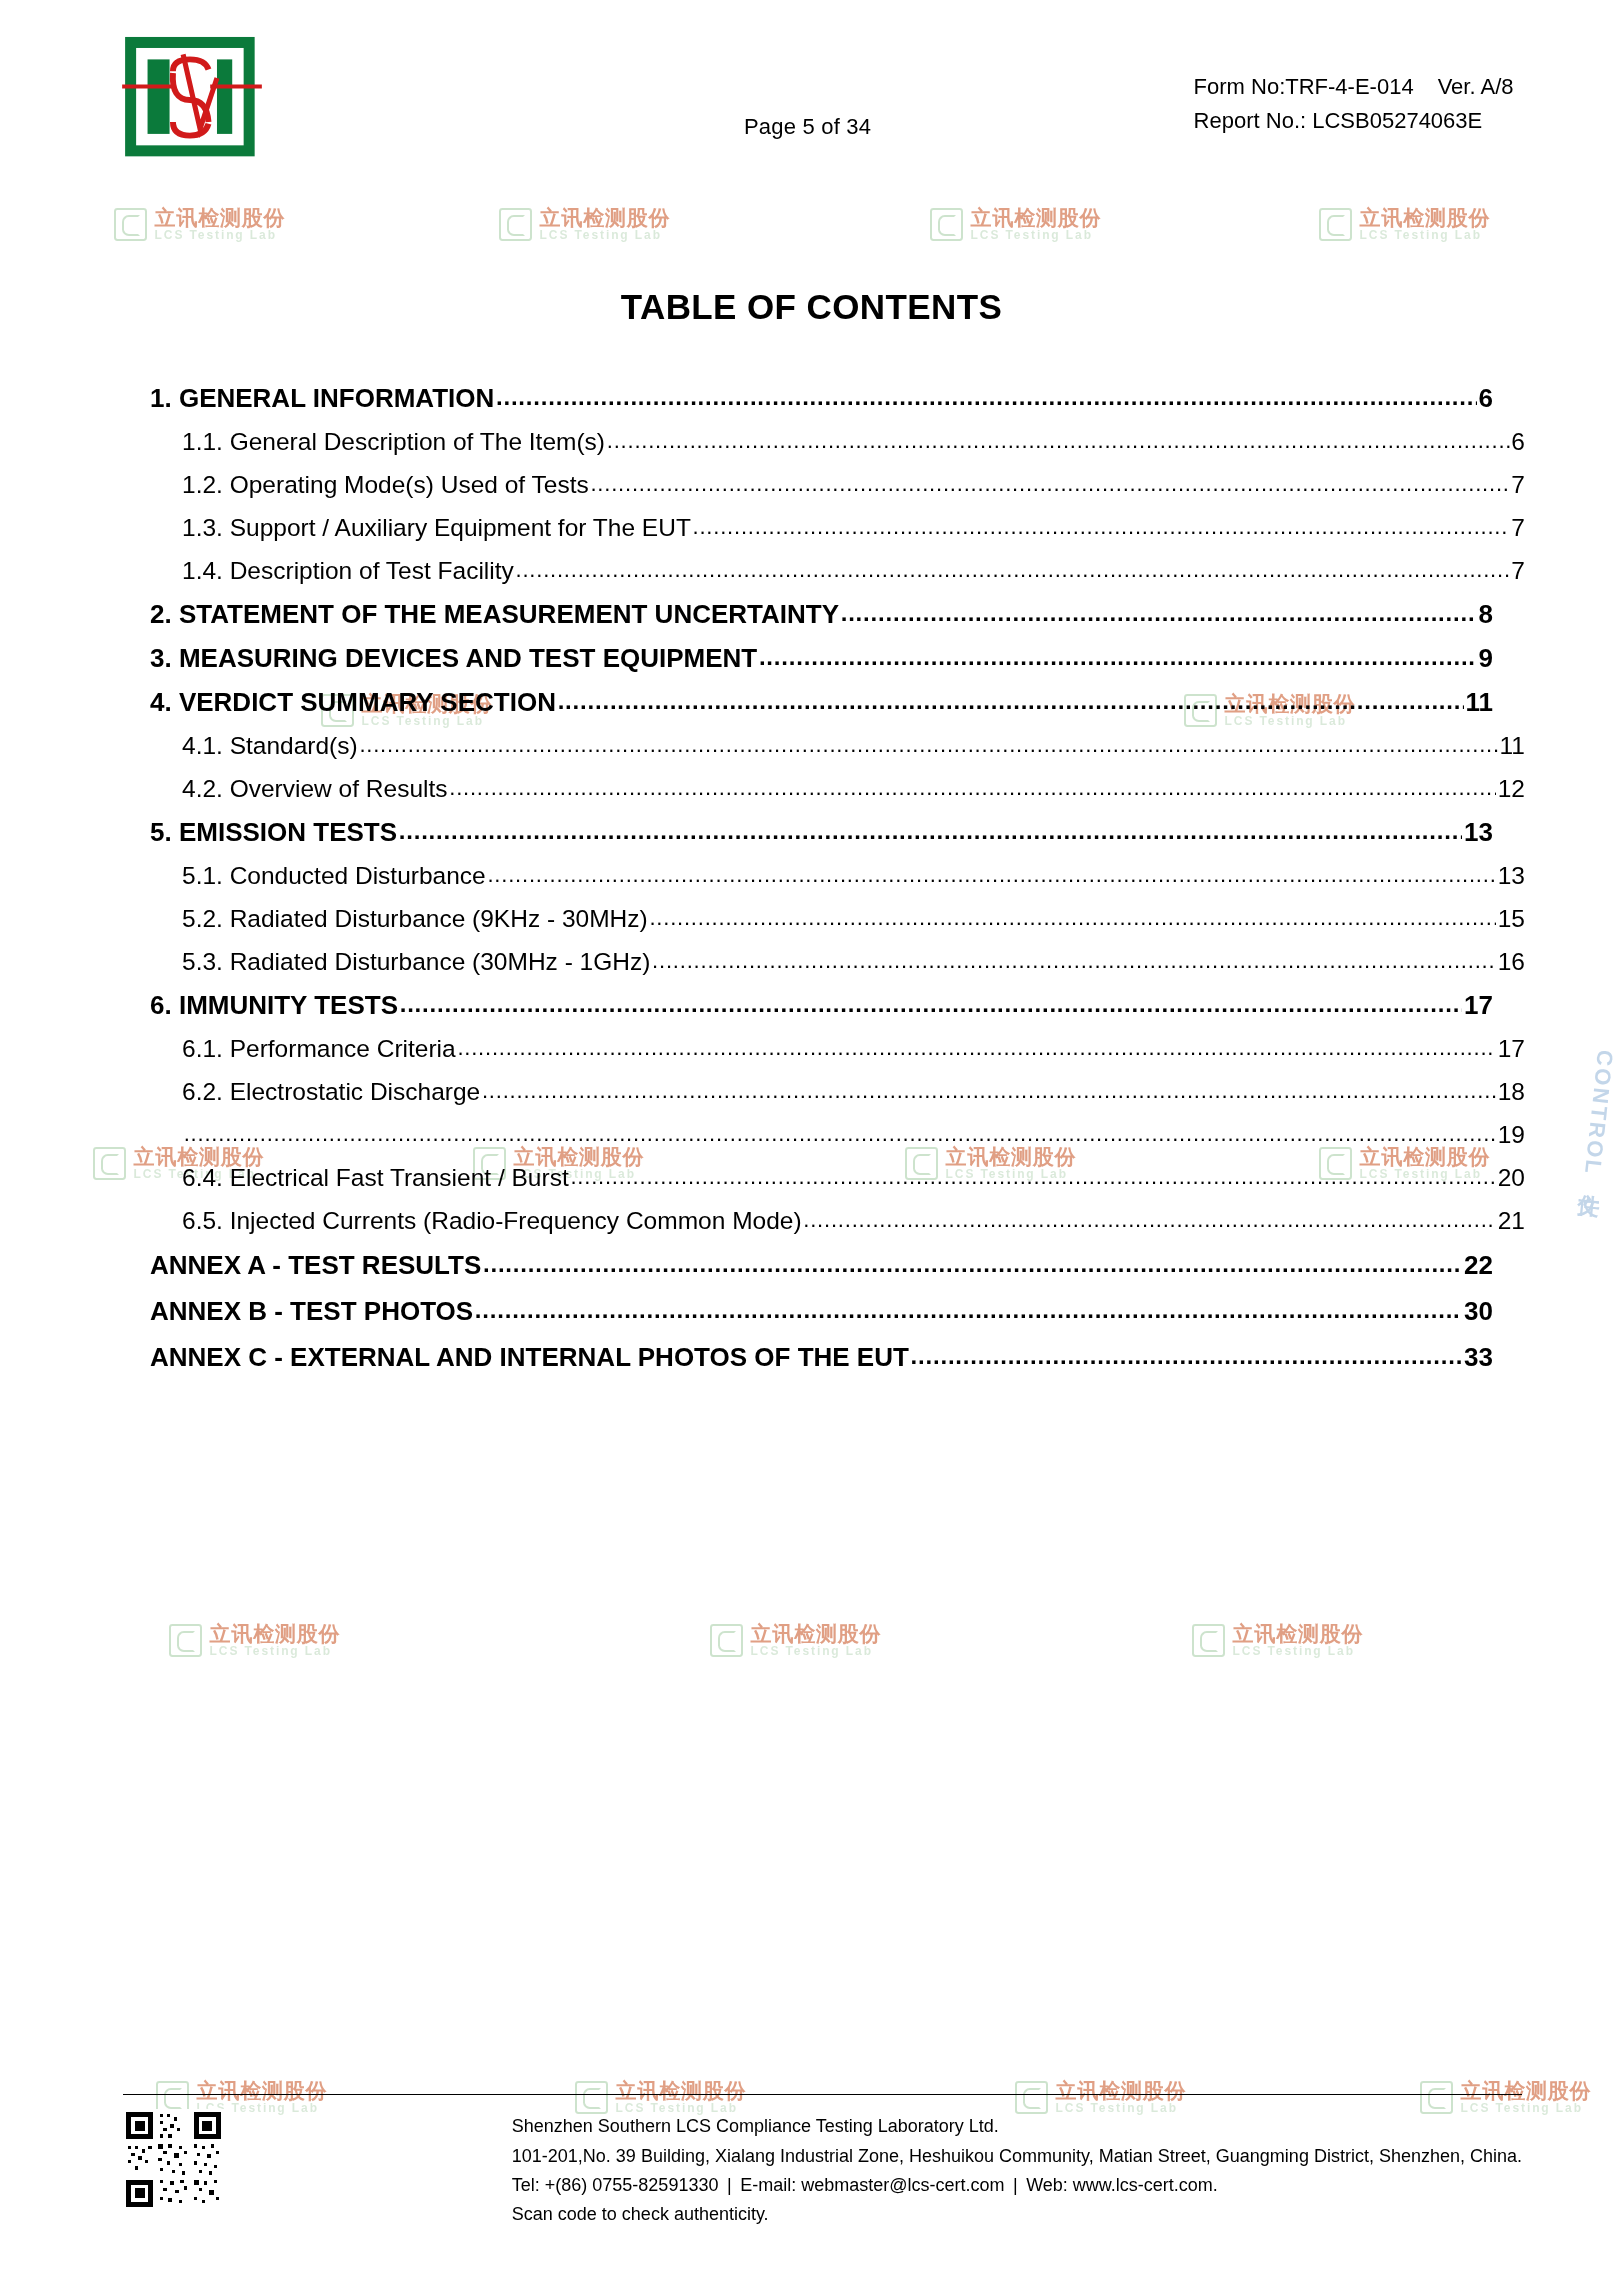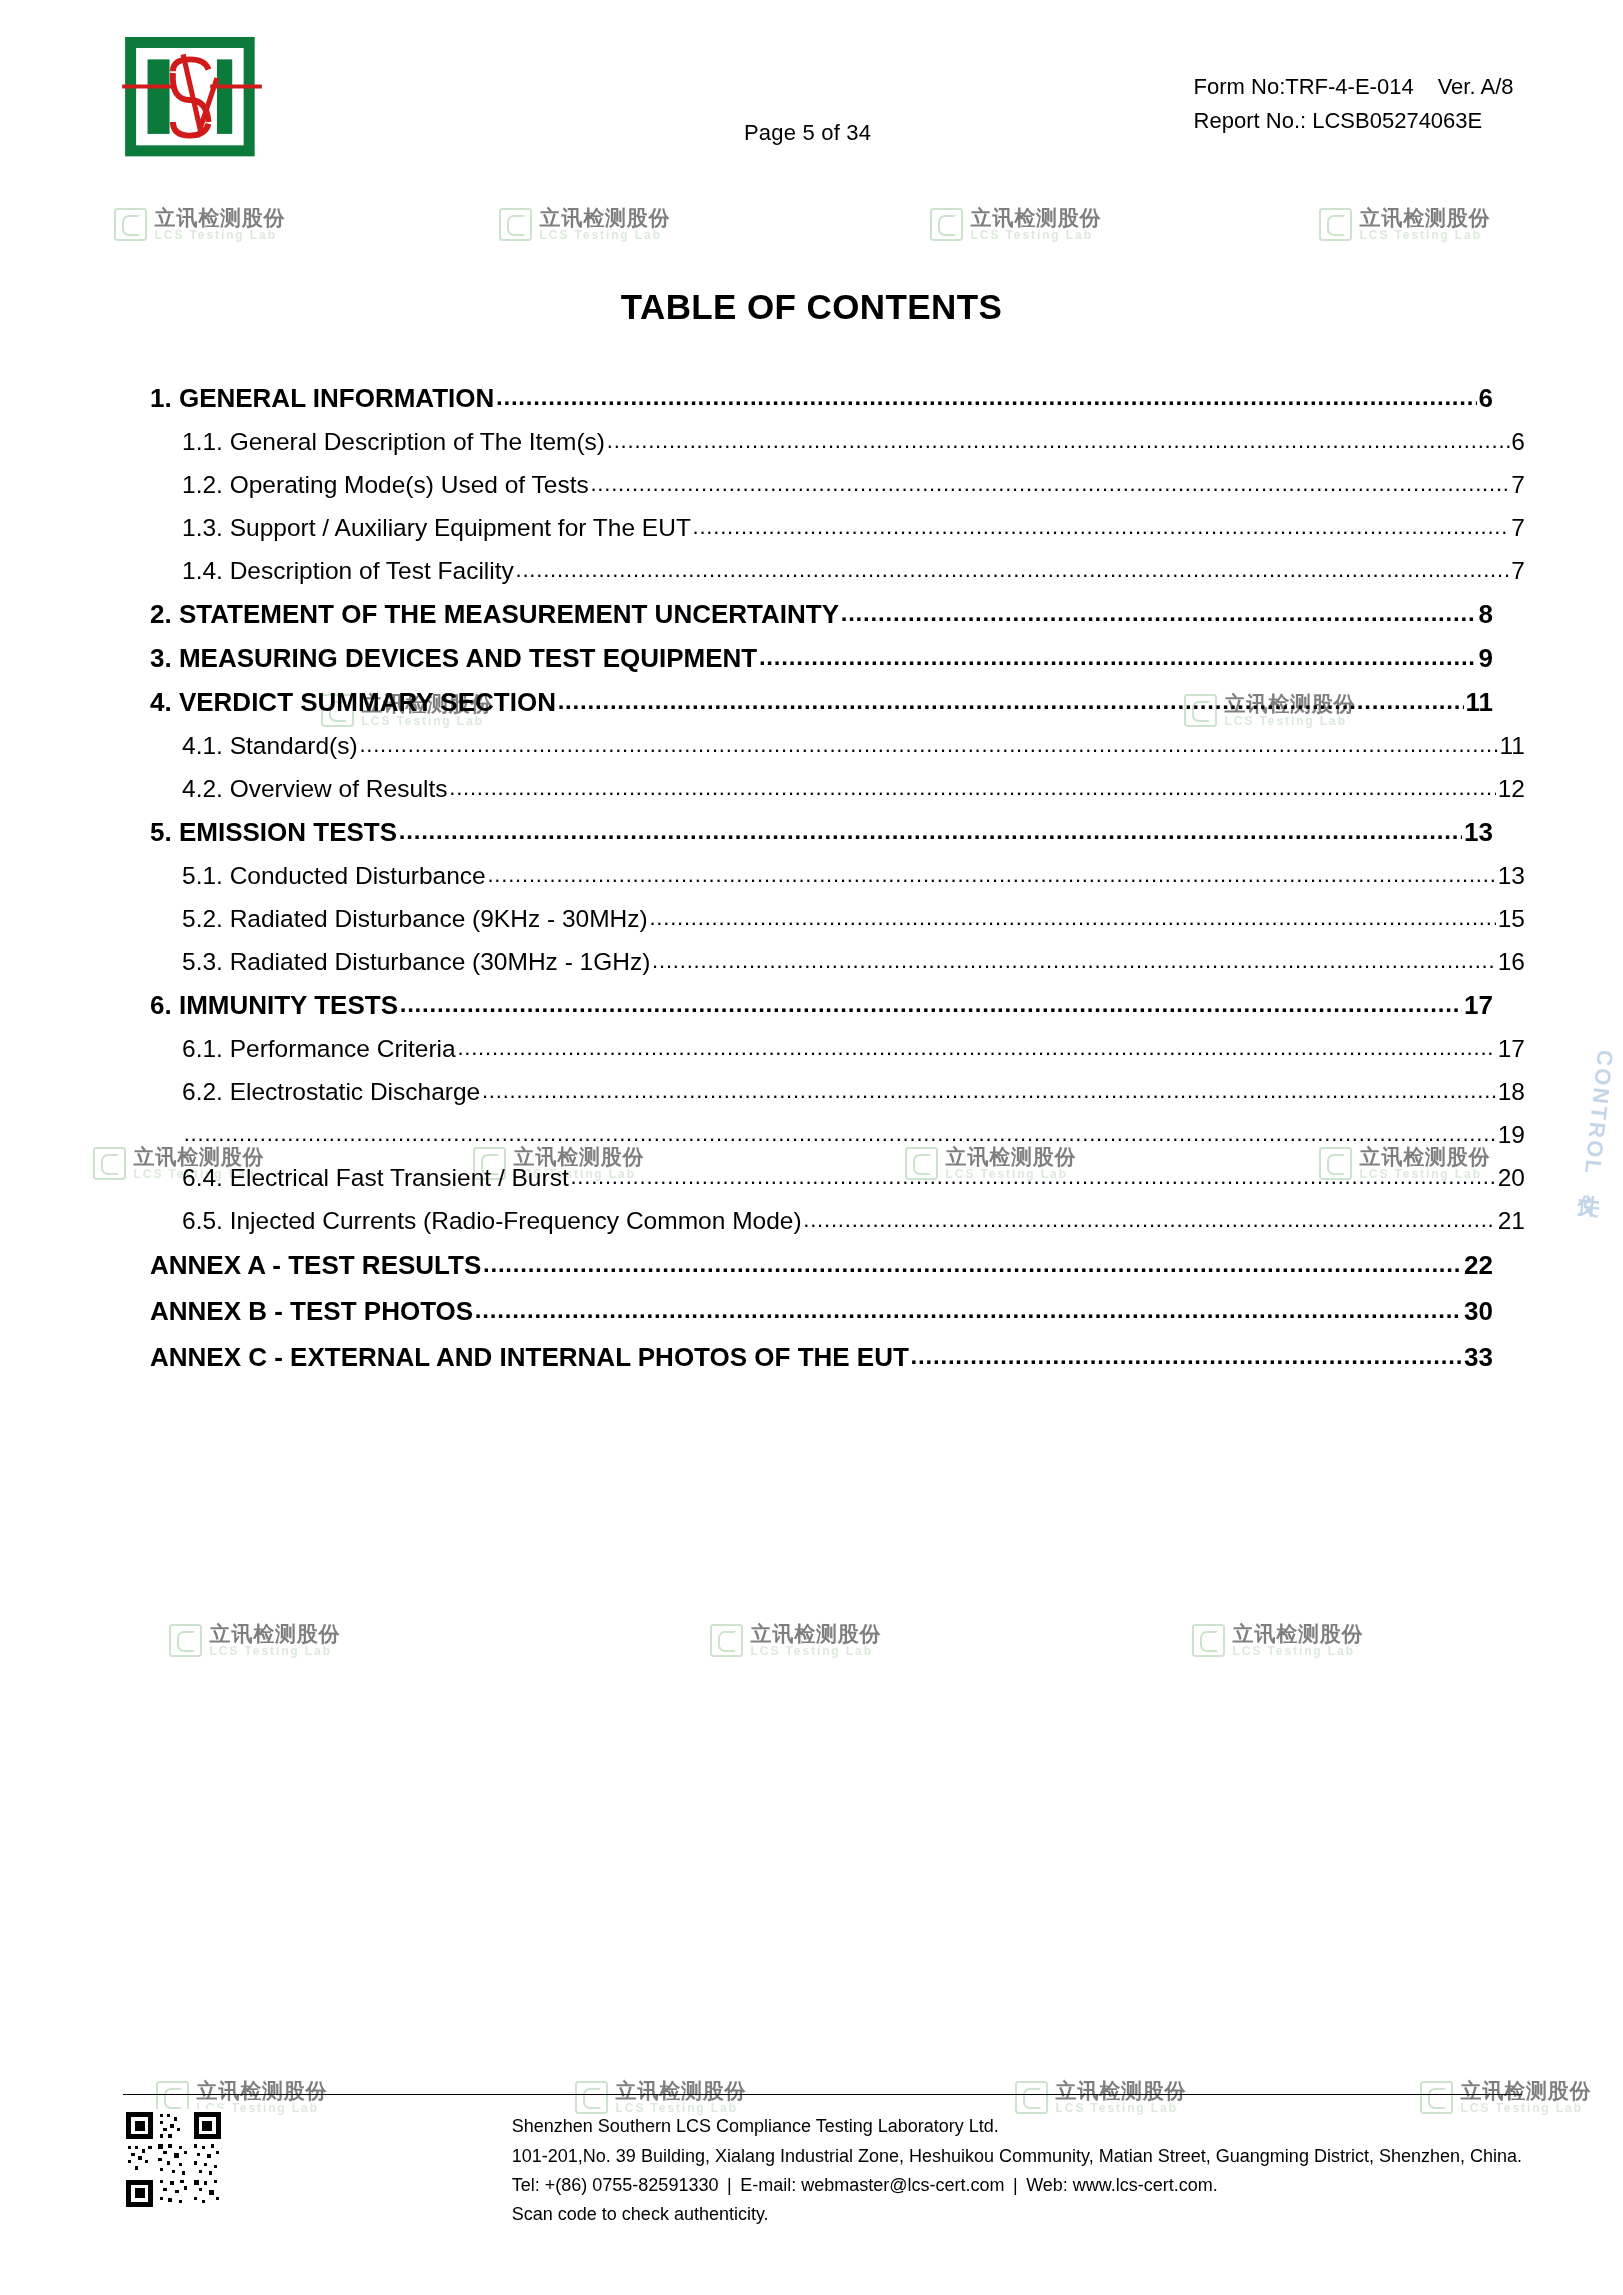--- a/index.html
+++ b/index.html
@@ -35,21 +35,21 @@
     left: 21px;
     top: 0px;
     width: 140px;
     height: 127px;
   }
   .logo svg { display:block; }
 
   .header-center {
     position: absolute;
     left: 643px;
-    top: 86px;
+    top: 80px;
     font-size: 22px;
     letter-spacing: 0.2px;
   }
   .header-right {
     position: absolute;
     right: 8.5px;
     top: 36px;
     text-align: left;
     font-size: 22px;
     line-height: 1.55;
@@ -147,21 +147,21 @@
     left: 6px; top: 5px;
     width: 13.5px; height: 17px;
     border: 2.5px solid #9cc89c;
     border-right-color: transparent;
     border-radius: 6.8px 0 0 6.8px;
   }
   .wm-txt { line-height: 1.05; }
   .wm-cn {
     font-size: 21px;
     font-weight: bold;
-    color: #000000;
+    color: #c2410c;
     letter-spacing: 0.8px;
   }
   .wm-en {
     font-size: 12px;
     font-weight: bold;
     color: #b7d5b7;
     letter-spacing: 1.9px;
   }
 
   

